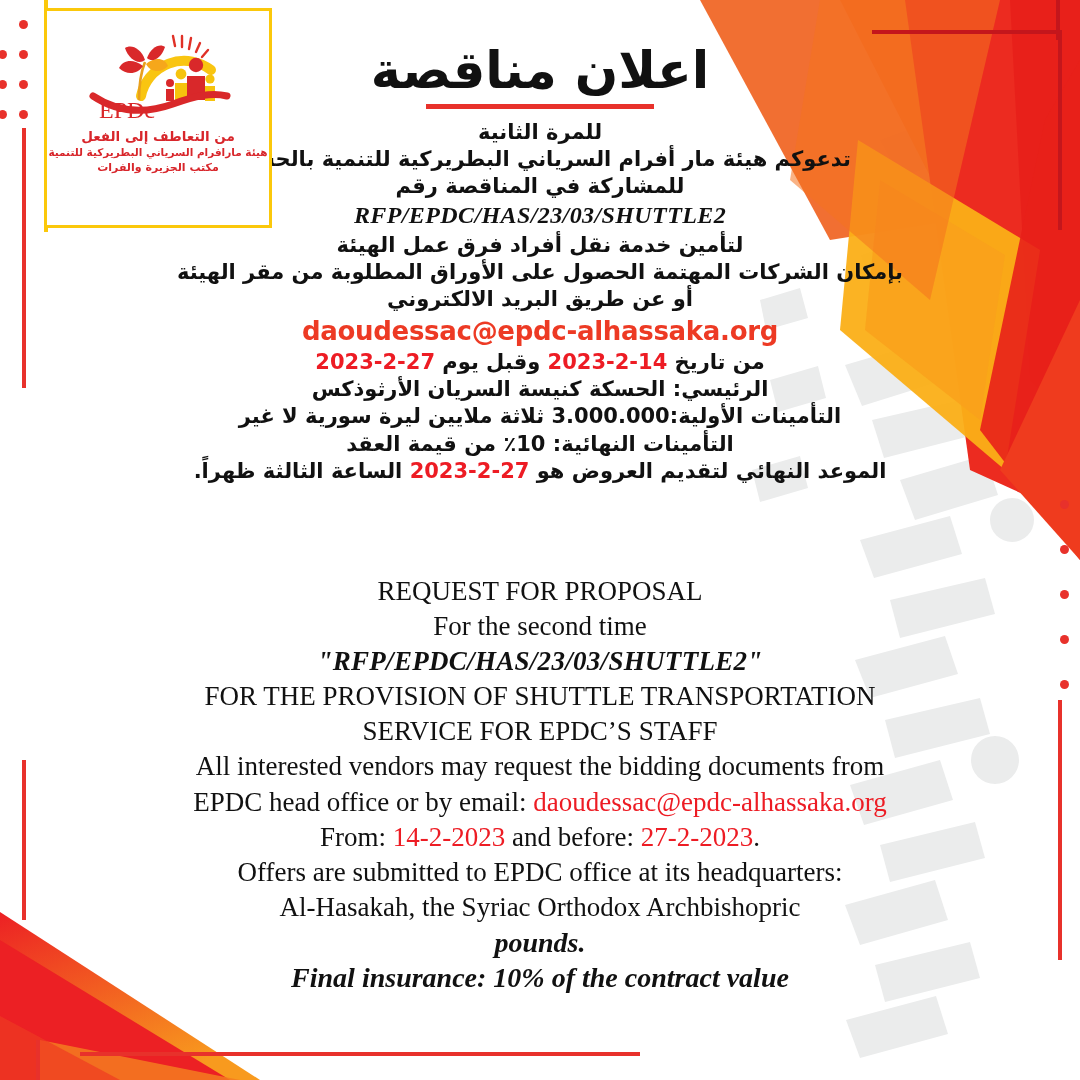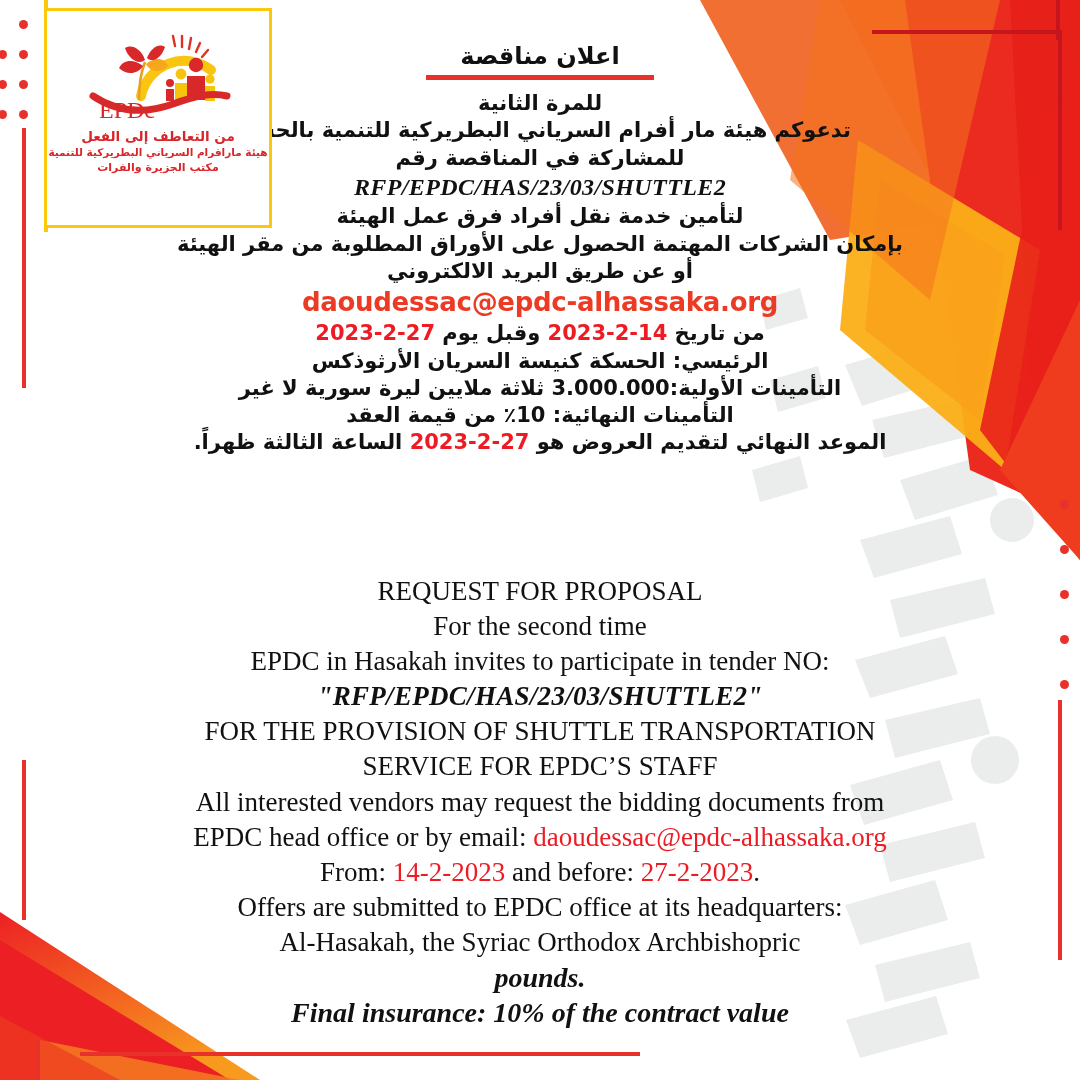--- a/index.html
+++ b/index.html
@@ -42,21 +42,21 @@
   #logo-org{font-size:10.5px;margin-top:4px;}
   #logo-office{font-size:11px;margin-top:4px;}
 
   
   #arabic-block{
     position:absolute;left:150px;top:44px;width:780px;
     text-align:center;direction:rtl;z-index:5;
   }
   #ar-title{
     font-family:"DejaVu Sans", sans-serif;
-    font-weight:bold;font-size:24px;color:#111111;
+    font-weight:bold;font-size:51px;color:#111111;
     letter-spacing:0px;line-height:1.05;
   }
   #ar-title-rule{
     width:228px;height:5px;background:#E8312B;
     margin:6px auto 10px auto;
   }
   .ar-line{
     font-family:"DejaVu Sans", sans-serif;
     font-weight:bold;color:#111111;
     line-height:1.30;font-size:21px;
@@ -284,21 +284,20 @@
     <div class="ar-line">
       <span>الموعد النهائي لتقديم العروض هو</span>
       <span class="em-red">27-2-2023</span>
       <span>الساعة الثالثة ظهراً.</span>
     </div>
   </div>
 
   <div id="english-block">
     <div class="en-line">REQUEST FOR PROPOSAL</div>
     <div class="en-line">For the second time</div>
-    <div class="en-line">EPDC in Hasakah invites to participate in tender NO:</div>
     <div class="en-line bolditalic">"RFP/EPDC/HAS/23/03/SHUTTLE2"</div>
     <div class="en-line">FOR THE PROVISION OF SHUTTLE TRANSPORTATION</div>
     <div class="en-line">SERVICE FOR EPDC’S STAFF</div>
     <div class="en-line">All interested vendors may request the bidding documents from</div>
 
     <div class="en-line">
       <span>EPDC head office or by email: </span><span class="en-red">daoudessac@epdc-alhassaka.org</span>
     </div>
 
     <div class="en-line">

